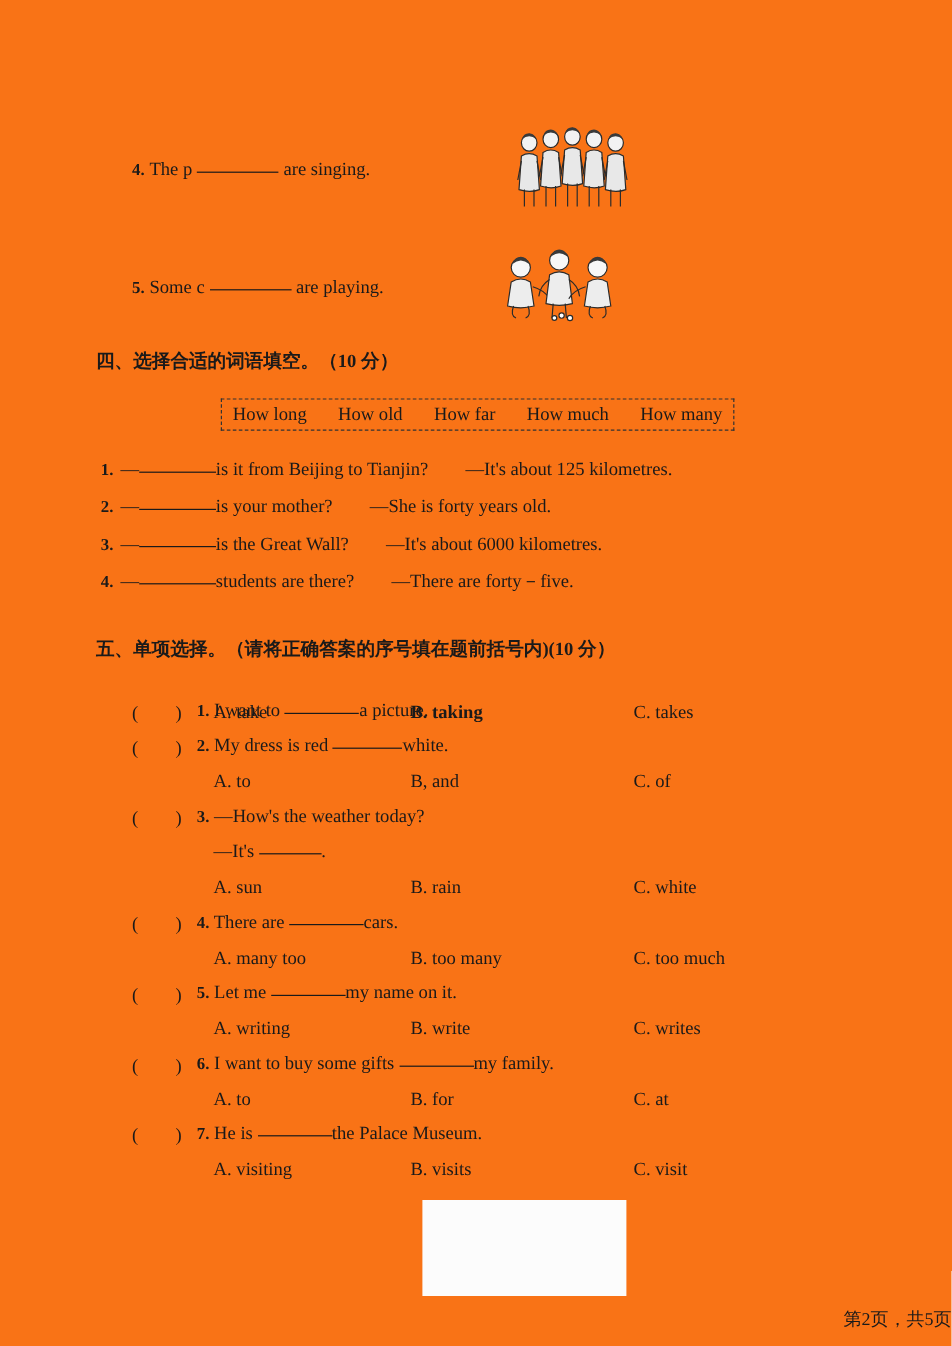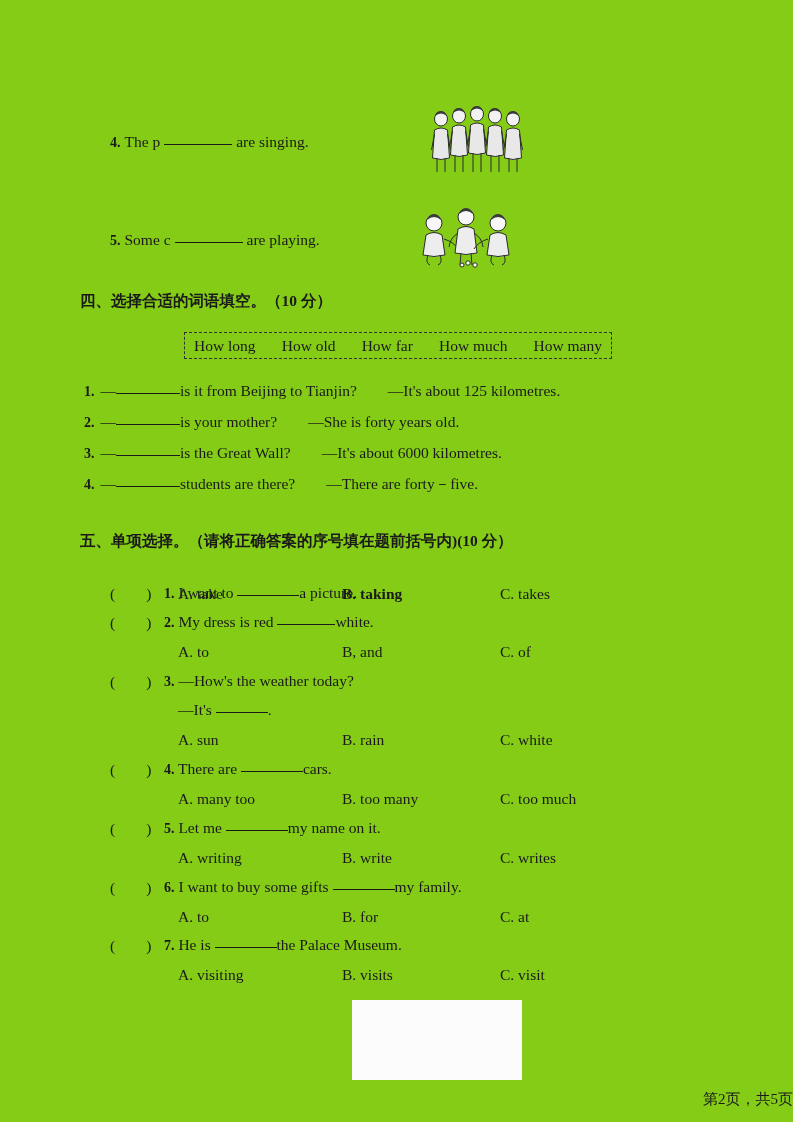--- a/index.html
+++ b/index.html
@@ -8,21 +8,21 @@
     background: #ffffff;
   }
   body {
     font-family: "Liberation Serif", serif;
     color: #1a1a1a;
   }
   .page {
     position: relative;
     width: 793px;
     height: 1122px;
-    background: #84cc16;
+    background: #f97316;
     overflow: hidden;
   }
   .sheet {
     position: absolute;
     left: 0;
     top: 0;
     width: 793px;
     height: 1122px;
   }
   .num {
@@ -108,21 +108,21 @@
     white-space: nowrap;
     font-size: 15.5px;
   }
   .opt {
     position: absolute;
     white-space: nowrap;
     font-size: 15.5px;
   }
   .optA { left: 178px; }
   .optB { left: 342px; }
-  .optC { left: 500px; }
+  .optC { left: 528px; }
 
   
   .footer {
     position: absolute;
     left: 0;
     top: 1090px;
     width: 793px;
     text-align: right;
     font-size: 15px;
   }

